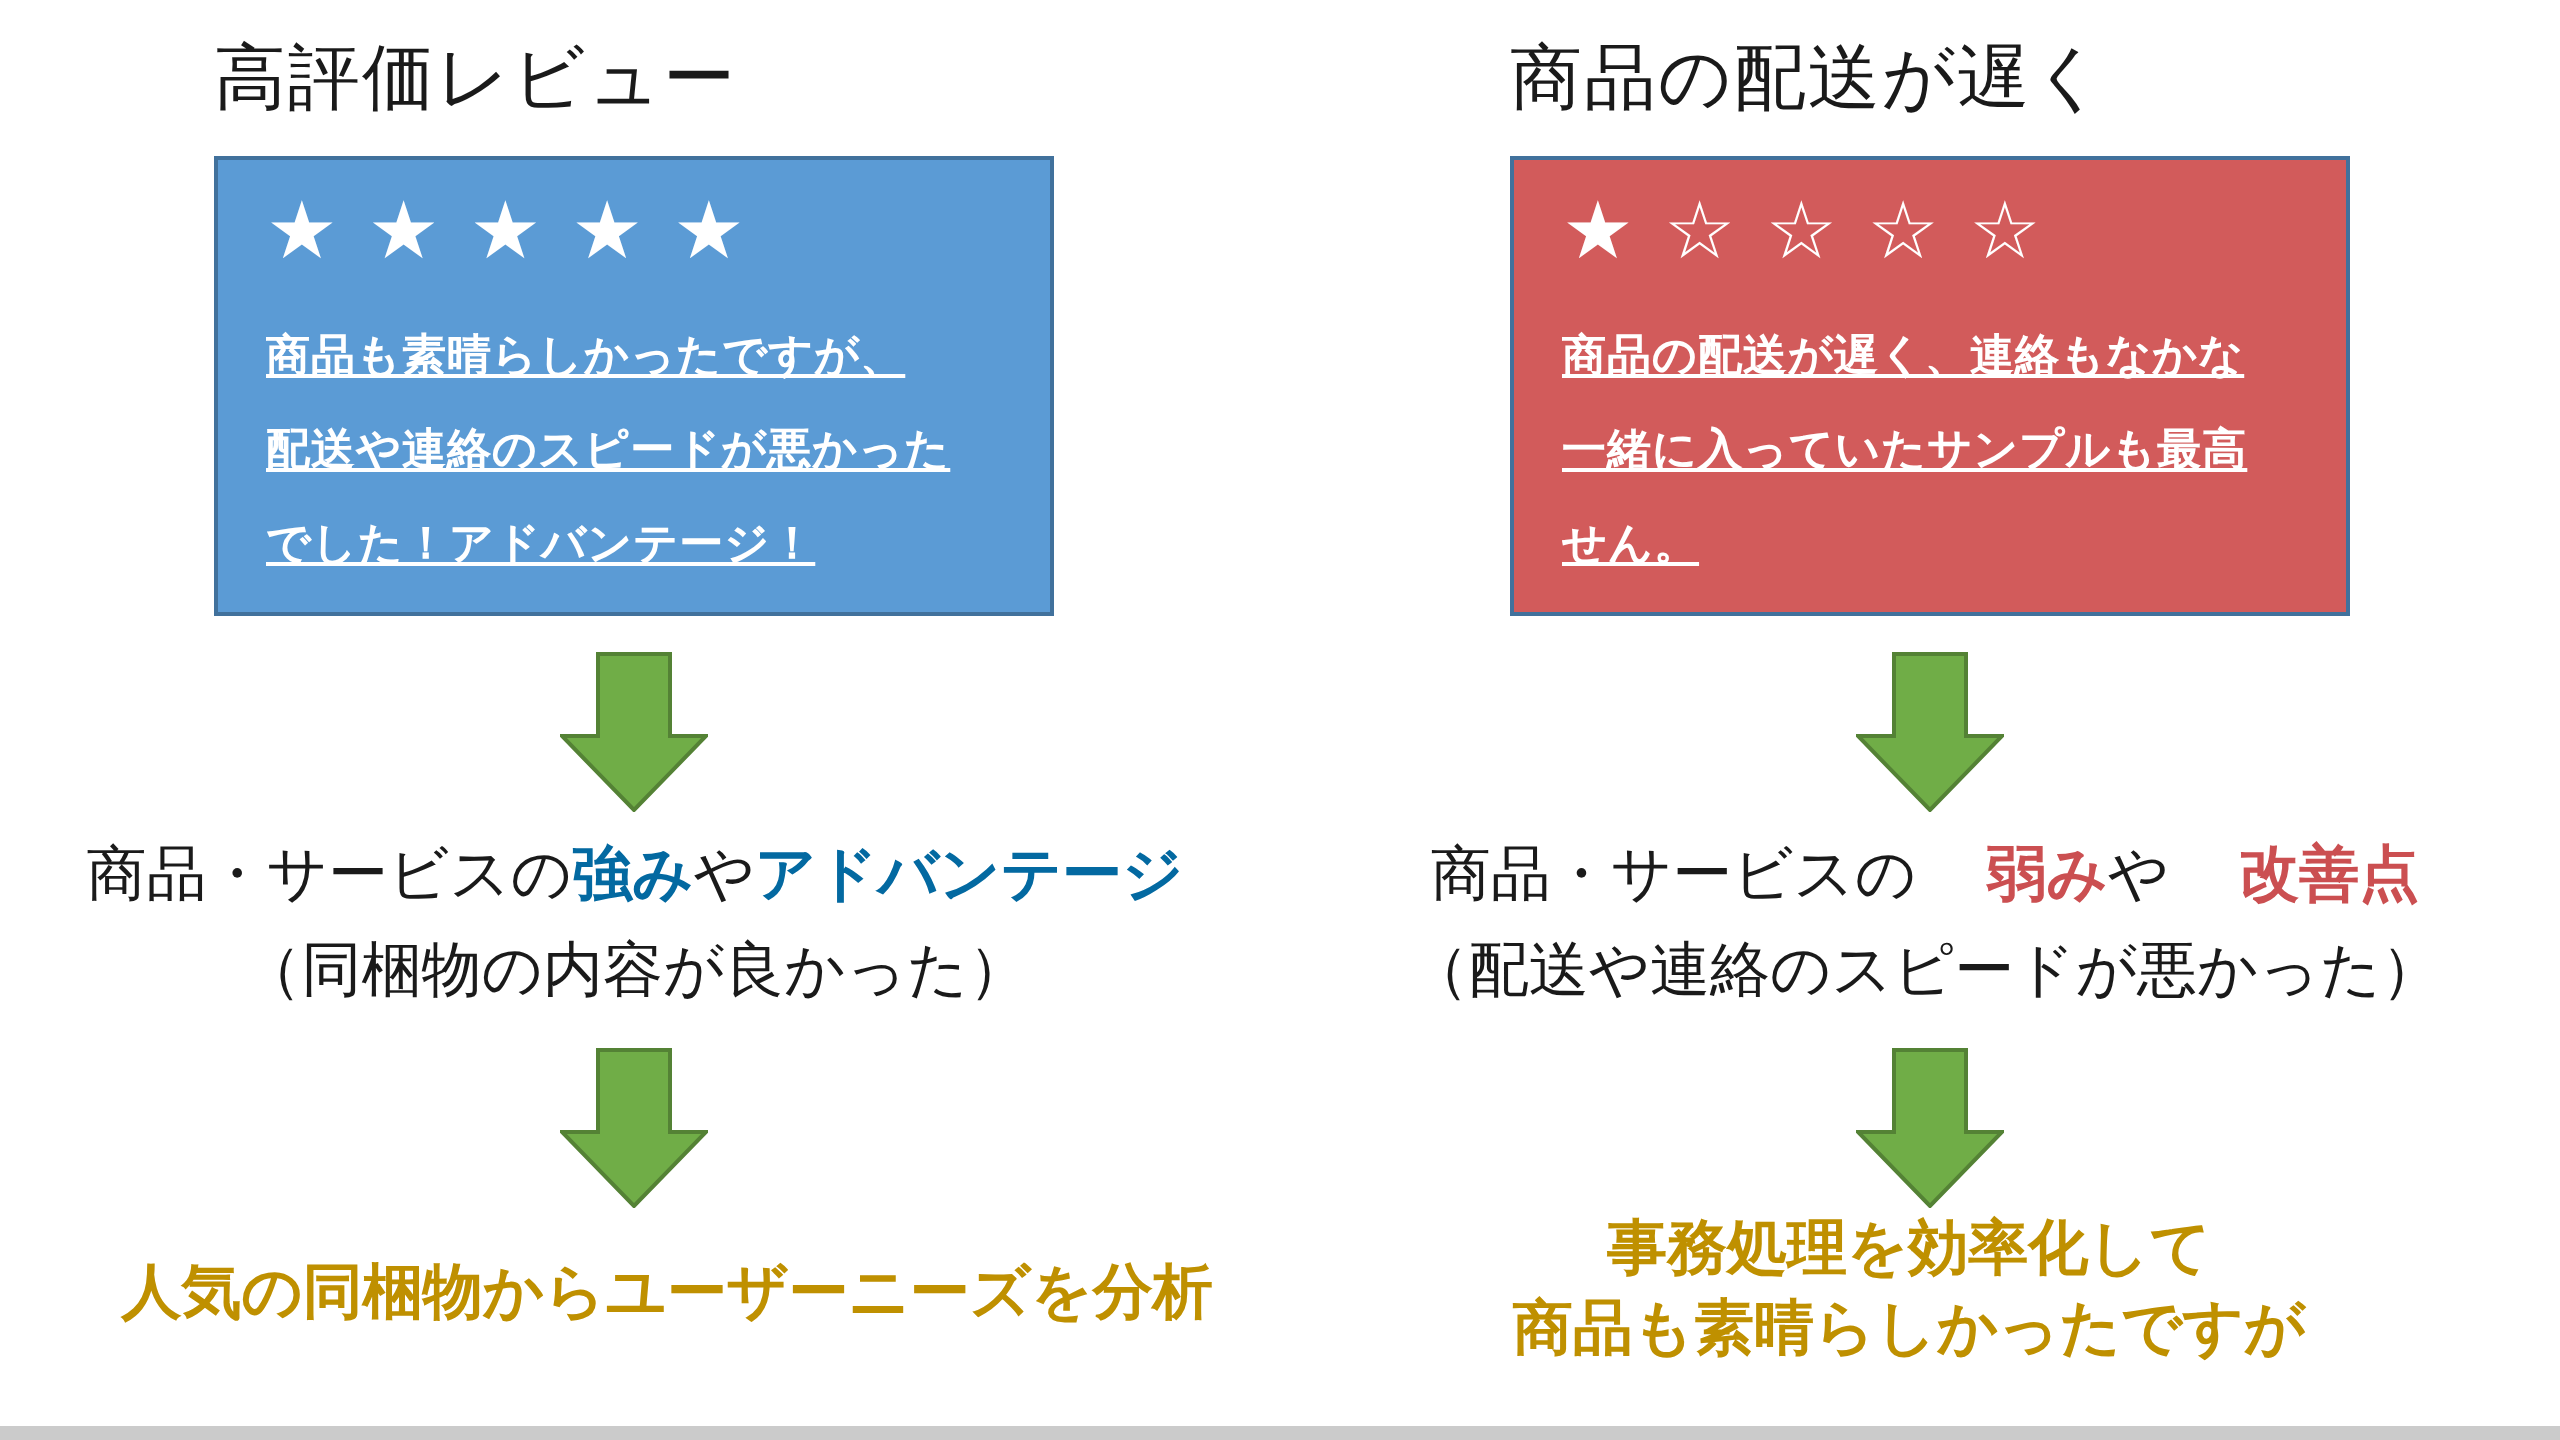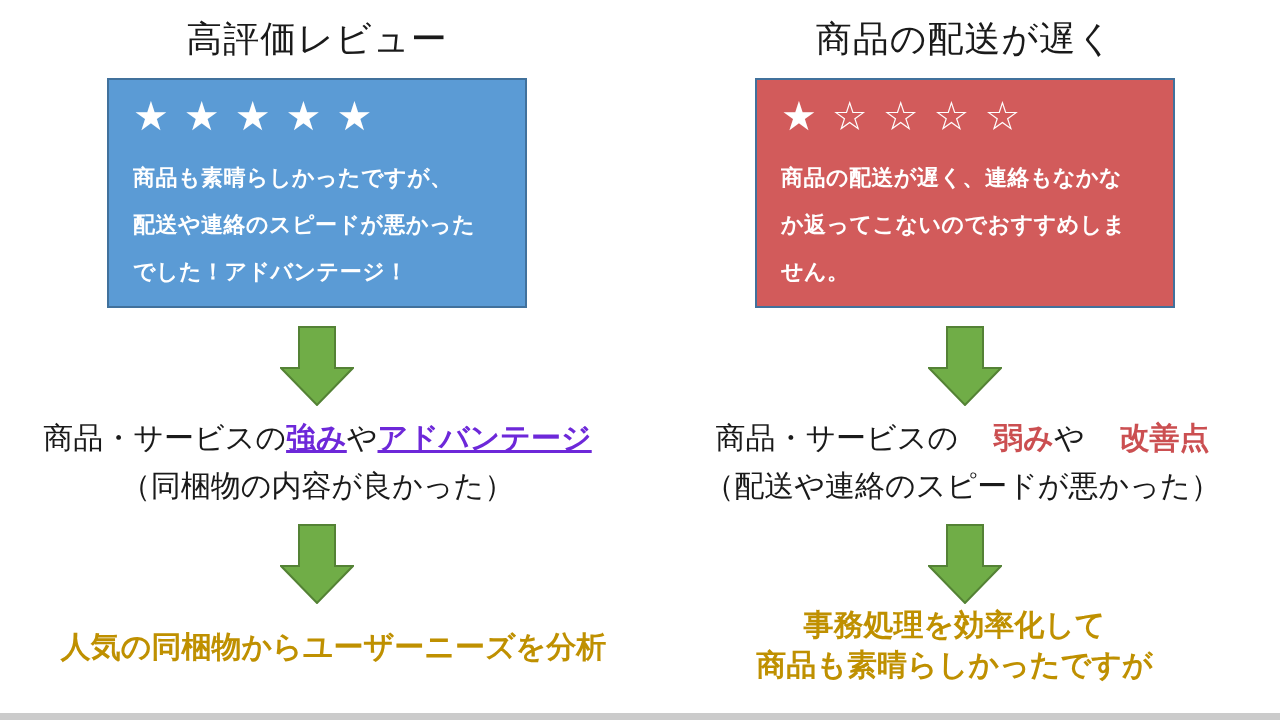--- a/index.html
+++ b/index.html
@@ -2,54 +2,54 @@
 <html><head>
 <meta charset="utf-8">
 <style>
   html,body{margin:0;padding:0;background:#fff;}
   #slide{
     position:relative;width:1280px;height:720px;background:#ffffff;overflow:hidden;
     font-family:"Liberation Sans","DejaVu Sans",sans-serif;color:#000;
   }
   .col-title{
     position:absolute;top:14px;width:420px;height:50px;
-    font-size:36px;font-weight:400;text-align:center;line-height:50px;color:#1a1a1a;
+    font-size:36px;font-weight:400;line-height:50px;color:#1a1a1a;
     letter-spacing:1px;white-space:nowrap;
   }
   .review-box{
     position:absolute;top:78px;width:420px;height:230px;box-sizing:border-box;
     border:2px solid #41719C;padding:10px 22px 0 24px;
   }
   .box-positive{left:107px;background:#5B9BD5;}
   .box-negative{left:755px;background:#D25B5B;}
   .stars{
     color:#ffffff;font-size:40px;line-height:52px;letter-spacing:15px;
     white-space:nowrap;
   }
   .review-text{margin-top:12px;}
   .review-line{
     color:#ffffff;font-size:22px;font-weight:bold;line-height:47px;
-    white-space:nowrap;letter-spacing:0.5px;
+    white-space:nowrap;letter-spacing:0.5px;text-decoration:underline;
   }
   .arrow{position:absolute;width:74px;height:80px;}
   .arrow polygon{stroke:#548235;stroke-width:2;}
   .arrow-l1{left:280px;top:326px;}
   .arrow-r1{left:928px;top:326px;}
   .arrow-l2{left:280px;top:524px;}
   .arrow-r2{left:928px;top:524px;}
   .analysis-line{
     position:absolute;width:635px;text-align:center;font-size:30px;line-height:42px;
     white-space:nowrap;color:#1a1a1a;
   }
   .analysis-1{top:417px;}
   .analysis-2{top:465px;}
   .col-left-block{left:0;}
   .col-right-block{left:645px;}
   .hl{font-weight:bold;}
-  .hl-blue{color:#6d28d9;text-decoration:underline;}
+  .hl-blue{color:#0369a1;}
   .hl-red{color:#CB4F51;margin-left:35px;}
   .action{
     position:absolute;width:635px;text-align:center;
     font-size:30px;font-weight:bold;color:#BF9000;line-height:40px;white-space:nowrap;
   }
   .action-left{left:16px;top:627px;}
   .action-right{left:637px;top:605px;}
   .bottom-bar{
     position:absolute;left:0;bottom:0;width:1280px;height:7px;background:#CBCBCB;
   }
@@ -68,21 +68,21 @@
       <div class="review-line">商品も素晴らしかったですが、</div>
       <div class="review-line">配送や連絡のスピードが悪かった</div>
       <div class="review-line">でした！アドバンテージ！</div>
     </div>
   </div>
 
   <div class="review-box box-negative">
     <div class="stars">★☆☆☆☆</div>
     <div class="review-text">
       <div class="review-line">商品の配送が遅く、連絡もなかな</div>
-      <div class="review-line">か返ってこないのでおすすめしま</div>
+      <div class="review-line">一緒に入っていたサンプルも最高</div>
       <div class="review-line">せん。</div>
     </div>
   </div>
 
   <svg class="arrow arrow-l1" viewBox="0 0 74 80">
     <polygon points="19,1 55,1 55,42 73,42 37,79 1,42 19,42" fill="#70AD47"></polygon>
   </svg>
   <svg class="arrow arrow-r1" viewBox="0 0 74 80">
     <polygon points="19,1 55,1 55,42 73,42 37,79 1,42 19,42" fill="#70AD47"></polygon>
   </svg>

